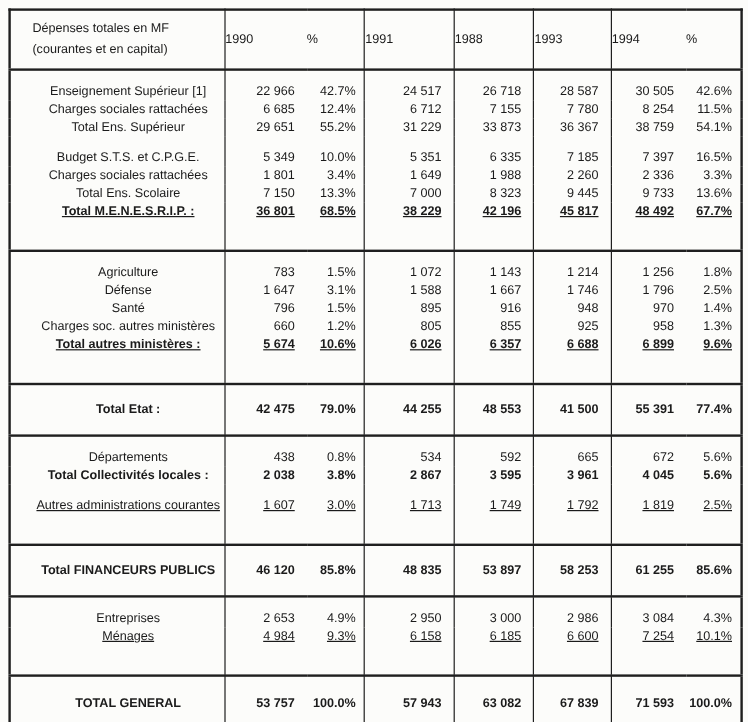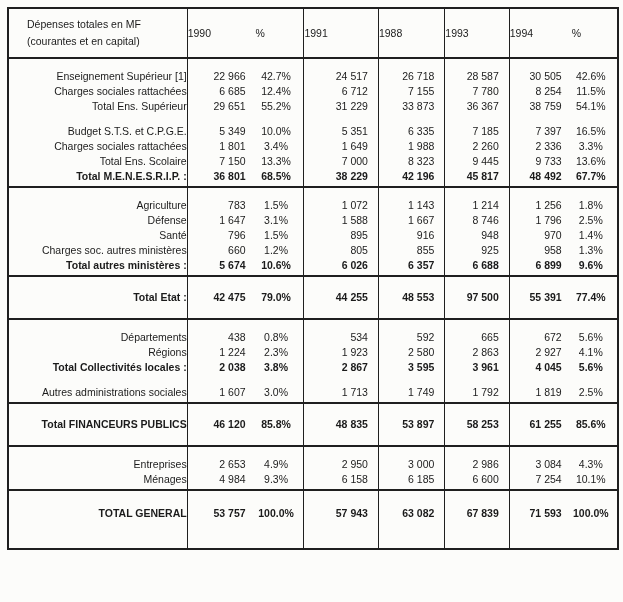--- a/index.html
+++ b/index.html
@@ -39,29 +39,29 @@
   .bR{ border-right:1.5px solid var(--line); }
 
   thead th{ height:50px; vertical-align:middle; text-align:left; }
   thead th.lab{ text-align:left; padding-left:18px; }
   thead{ border-bottom:2px solid var(--line); }
   .title2{ margin-top:2px; }
 
   tbody{ border-top:2px solid var(--line); }
   tbody:first-of-type{ border-top:none; }
 
-  td.lab{ text-align:right; padding-left:18px; white-space:nowrap;margin-left:27px; }
+  td.lab{ text-align:center; padding-left:18px; white-space:nowrap;margin-left:27px; }
   td.num{ text-align:right; padding-right:10px; white-space:nowrap; }
-  td.pct{ text-align:center; padding-right:7px; white-space:nowrap; }
+  td.pct{ text-align:right; padding-right:7px; white-space:nowrap; }
 
   tr.total td{ font-weight:bold; }
 
   
   tbody.pad  tr:first-child td{ padding-top:10px; }
-  tbody.pad  tr:last-child  td{ padding-bottom:2px; }
+  tbody.pad  tr:last-child  td{ padding-bottom:24px;text-decoration:underline; }
   tbody.band tr td{ padding-top:13px; padding-bottom:13px; }
   tbody.bandL tr td{ padding-top:15px; padding-bottom:27px; }
   tr.gap td{ padding-top:10px; }
 </style>
 </head>
 <body>
 
 <div class="page">
   <table class="scan">
     <colgroup>
@@ -174,21 +174,21 @@
         <td class="num bR">1 214</td>
         <td class="num">1 256</td>
         <td class="pct">1.8%</td>
       </tr>
       <tr>
         <td class="lab bR">Défense</td>
         <td class="num">1 647</td>
         <td class="pct bR">3.1%</td>
         <td class="num bR">1 588</td>
         <td class="num bR">1 667</td>
-        <td class="num bR">8 746</td>
+        <td class="num bR">1 746</td>
         <td class="num">1 796</td>
         <td class="pct">2.5%</td>
       </tr>
       <tr>
         <td class="lab bR">Santé</td>
         <td class="num">796</td>
         <td class="pct bR">1.5%</td>
         <td class="num bR">895</td>
         <td class="num bR">916</td>
         <td class="num bR">948</td>
@@ -217,59 +217,49 @@
       </tr>
     </tbody>
 
     <tbody class="band">
       <tr class="total">
         <td class="lab bR">Total Etat :</td>
         <td class="num">42 475</td>
         <td class="pct bR">79.0%</td>
         <td class="num bR">44 255</td>
         <td class="num bR">48 553</td>
-        <td class="num bR">97 500</td>
+        <td class="num bR">41 500</td>
         <td class="num">55 391</td>
         <td class="pct">77.4%</td>
       </tr>
     </tbody>
 
     <tbody class="pad">
       <tr>
         <td class="lab bR">Départements</td>
         <td class="num">438</td>
         <td class="pct bR">0.8%</td>
         <td class="num bR">534</td>
         <td class="num bR">592</td>
         <td class="num bR">665</td>
         <td class="num">672</td>
         <td class="pct">5.6%</td>
       </tr>
-      <tr>
-        <td class="lab bR">Régions</td>
-        <td class="num">1 224</td>
-        <td class="pct bR">2.3%</td>
-        <td class="num bR">1 923</td>
-        <td class="num bR">2 580</td>
-        <td class="num bR">2 863</td>
-        <td class="num">2 927</td>
-        <td class="pct">4.1%</td>
-      </tr>
       <tr class="total">
         <td class="lab bR">Total Collectivités locales :</td>
         <td class="num">2 038</td>
         <td class="pct bR">3.8%</td>
         <td class="num bR">2 867</td>
         <td class="num bR">3 595</td>
         <td class="num bR">3 961</td>
         <td class="num">4 045</td>
         <td class="pct">5.6%</td>
       </tr>
       <tr class="gap">
-        <td class="lab bR">Autres administrations sociales</td>
+        <td class="lab bR">Autres administrations courantes</td>
         <td class="num">1 607</td>
         <td class="pct bR">3.0%</td>
         <td class="num bR">1 713</td>
         <td class="num bR">1 749</td>
         <td class="num bR">1 792</td>
         <td class="num">1 819</td>
         <td class="pct">2.5%</td>
       </tr>
     </tbody>
 

